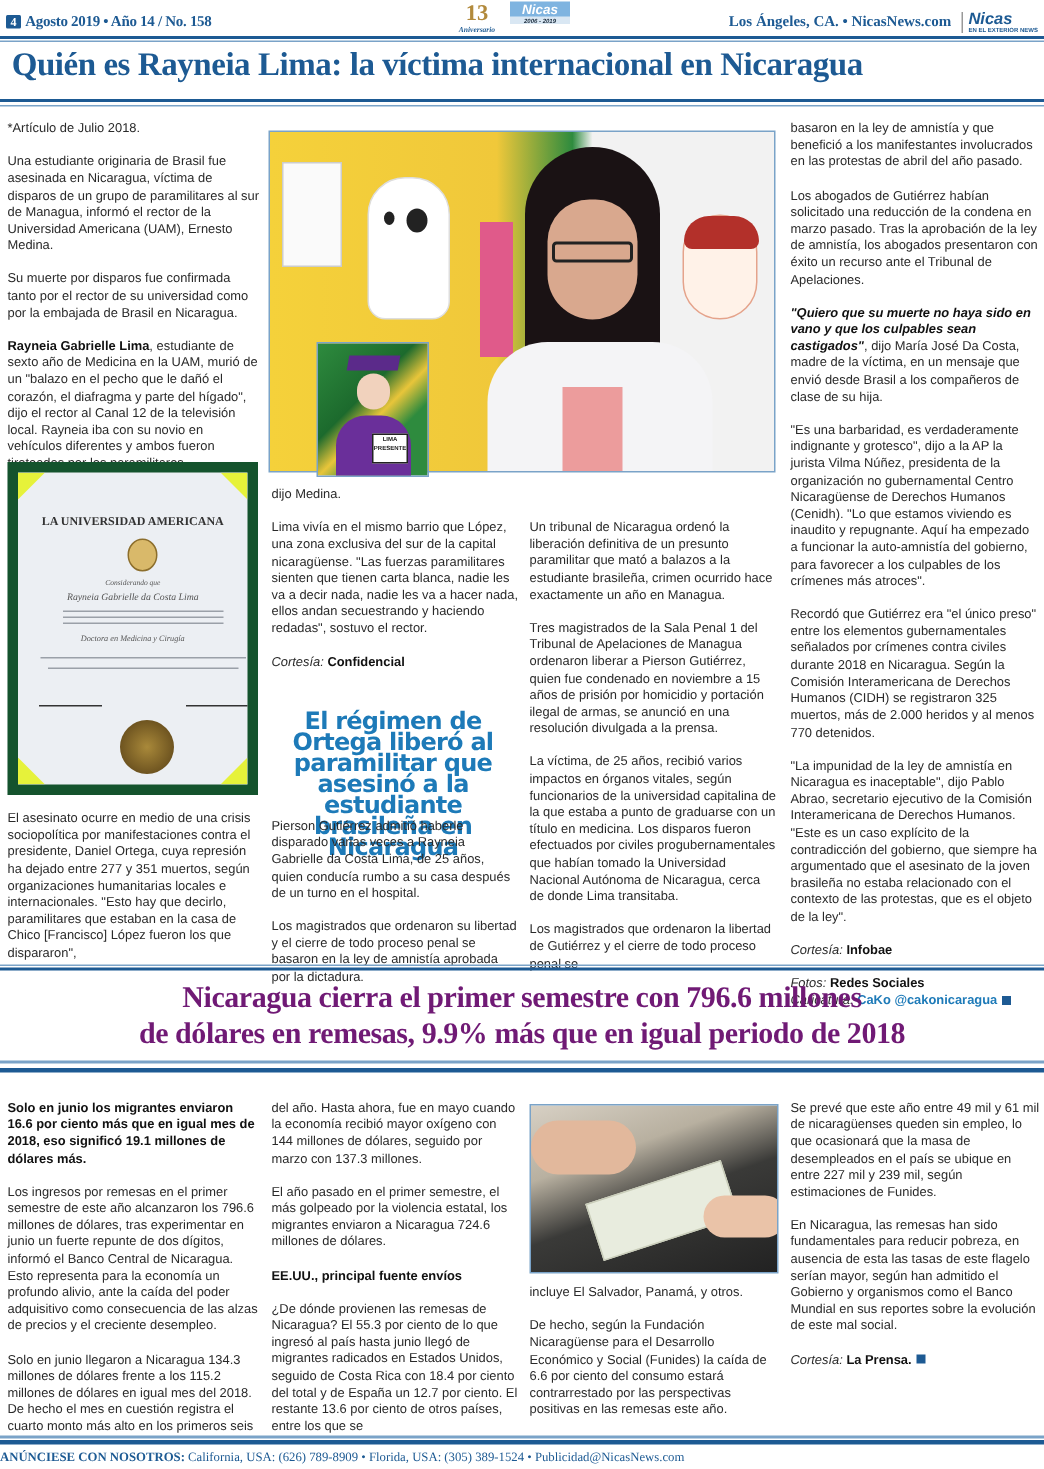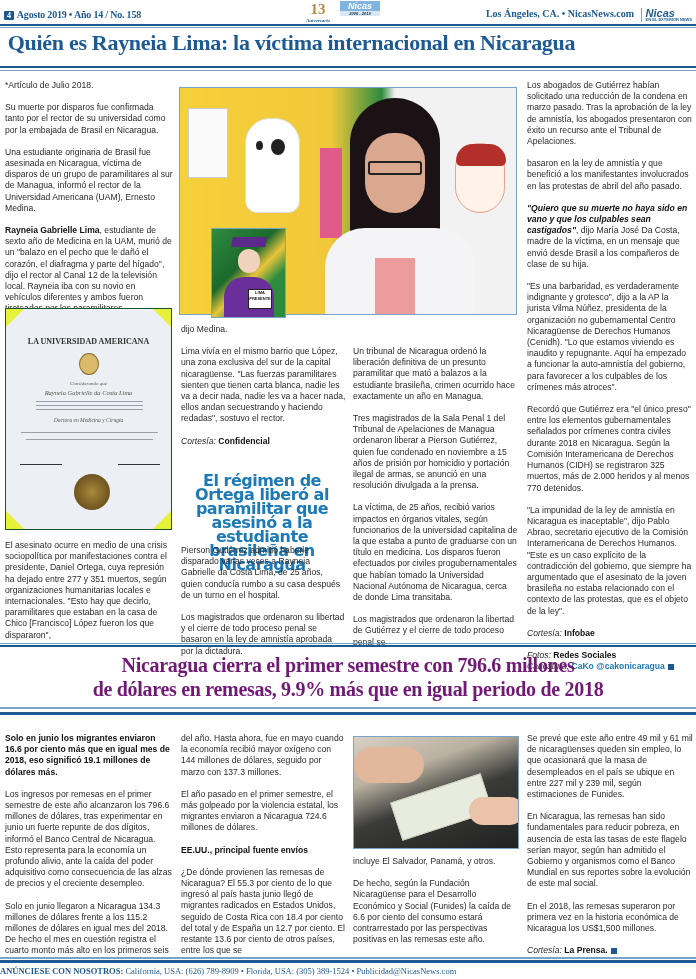--- a/index.html
+++ b/index.html
@@ -44,21 +44,21 @@
   .pm-shirt { position: absolute; left: 195px; top: 170px; width: 40px; height: 60px; background: #ec9c9c; }
   .pm-doll { position: absolute; left: 275px; top: 55px; width: 50px; height: 70px; background: #fff2e8; border-radius: 25px; border: 1px solid #e5a38b; }
   .pm-doll::before { content: ""; position: absolute; left: 0; top: 0; width: 50px; height: 22px; background: #b3302a; border-radius: 25px 25px 8px 8px; }
 
   .cartoon { position: absolute; left: 211px; top: 228px; width: 75px; height: 90px; border: 1px solid #7aa3c8; background: linear-gradient(135deg, #2e8b3e 0%, #1c6a2d 40%, #e8c53a 55%, #2e8b3e 70%); overflow: hidden; }
   .ct-hat { position: absolute; left: 20px; top: 8px; width: 34px; height: 10px; background: #5b2a8a; transform: skewX(-10deg); }
   .ct-face { position: absolute; left: 26px; top: 20px; width: 22px; height: 24px; background: #f1d2bd; border-radius: 11px; }
   .ct-robe { position: absolute; left: 12px; top: 48px; width: 50px; height: 42px; background: #6a2f9a; border-radius: 20px 20px 0 0; }
   .ct-sign { position: absolute; left: 36px; top: 60px; width: 24px; height: 20px; background: #fff; border: 1px solid #222; font-size: 4px; text-align: center; font-weight: bold; line-height: 6px; }
 
-  .diploma { position: absolute; left: 5px; top: 308px; width: 167px; height: 222px; border: 1px solid #14532d; background: #eceff3; overflow: hidden; }
+  .diploma { position: absolute; left: 5px; top: 308px; width: 167px; height: 222px; border: 7px solid #14532d; background: #eceff3; overflow: hidden; }
   .dp-corner { position: absolute; width: 18px; height: 18px; background: #e6f23a; }
   .dp-title { position: absolute; left: 0; top: 28px; width: 100%; text-align: center; font-family: "Liberation Serif", serif; font-size: 8px; font-weight: bold; color: #333; }
   .dp-seal { position: absolute; left: 73px; top: 44px; width: 20px; height: 22px; border-radius: 50%; background: #d9b96a; border: 1px solid #8c6e2c; }
   .dp-line { position: absolute; left: 30px; height: 2px; background: #9aa0a8; }
   .dp-italic { position: absolute; left: 0; width: 100%; text-align: center; font-family: "Liberation Serif", serif; font-style: italic; color: #555; }
   .dp-gold { position: absolute; left: 68px; top: 165px; width: 36px; height: 36px; border-radius: 50%; background: radial-gradient(circle, #a9893a 0%, #6e5420 70%, #4a3814 100%); }
   .dp-sig { position: absolute; top: 140px; width: 42px; height: 16px; border-bottom: 1px solid #333; }
 
   .sub-headline { position: absolute; left: 181px; top: 474px; width: 162px; text-align: center; font-family: "DejaVu Sans", sans-serif; font-weight: bold; font-size: 16px; line-height: 14px; color: #1d7ab8; letter-spacing: -0.5px; }
 
@@ -100,22 +100,22 @@
 </div>
 <div class="rule-top" style="top:24px;height:2px;"></div>
 <div class="rule-thin" style="top:27px;height:1px;"></div>
 
 <h1 class="headline1">Quién es Rayneia Lima: la víctima internacional en Nicaragua</h1>
 <div class="rule-top" style="top:66px;height:2px;"></div>
 <div class="rule-thin" style="top:70px;height:1px;"></div>
 
 <div class="col" style="left:5px;top:80px;width:168px;">
   <p>*Artículo de Julio 2018.</p>
+  <p>Una estudiante originaria de Brasil fue asesinada en Nicaragua, víctima de disparos de un grupo de paramilitares al sur de Managua, informó el rector de la Universidad Americana (UAM), Ernesto Medina.</p>
   <p>Su muerte por disparos fue confirmada tanto por el rector de su universidad como por la embajada de Brasil en Nicaragua.</p>
-  <p>Una estudiante originaria de Brasil fue asesinada en Nicaragua, víctima de disparos de un grupo de paramilitares al sur de Managua, informó el rector de la Universidad Americana (UAM), Ernesto Medina.</p>
   <p><b>Rayneia Gabrielle Lima</b><span>, estudiante de sexto año de Medicina en la UAM, murió de un "balazo en el pecho que le dañó el corazón, el diafragma y parte del hígado", dijo el rector al Canal 12 de la televisión local. Rayneia iba con su novio en vehículos diferentes y ambos fueron tiroteados por los paramilitares.</span></p>
 </div>
 
 <div class="diploma">
   <div class="dp-corner" style="left:0;top:0;clip-path:polygon(0 0,100% 0,0 100%);"></div>
   <div class="dp-corner" style="right:0;top:0;clip-path:polygon(0 0,100% 0,100% 100%);"></div>
   <div class="dp-corner" style="left:0;bottom:0;clip-path:polygon(0 0,0 100%,100% 100%);"></div>
   <div class="dp-corner" style="right:0;bottom:0;clip-path:polygon(100% 0,0 100%,100% 100%);"></div>
   <div class="dp-title">LA UNIVERSIDAD AMERICANA</div>
   <div class="dp-seal"></div>
@@ -166,22 +166,22 @@
 </div>
 
 <div class="col" style="left:353px;top:346px;width:165px;">
   <p>Un tribunal de Nicaragua ordenó la liberación definitiva de un presunto paramilitar que mató a balazos a la estudiante brasileña, crimen ocurrido hace exactamente un año en Managua.</p>
   <p>Tres magistrados de la Sala Penal 1 del Tribunal de Apelaciones de Managua ordenaron liberar a Pierson Gutiérrez, quien fue condenado en noviembre a 15 años de prisión por homicidio y portación ilegal de armas, se anunció en una resolución divulgada a la prensa.</p>
   <p>La víctima, de 25 años, recibió varios impactos en órganos vitales, según funcionarios de la universidad capitalina de la que estaba a punto de graduarse con un título en medicina. Los disparos fueron efectuados por civiles progubernamentales que habían tomado la Universidad Nacional Autónoma de Nicaragua, cerca de donde Lima transitaba.</p>
   <p>Los magistrados que ordenaron la libertad de Gutiérrez y el cierre de todo proceso penal se</p>
 </div>
 
 <div class="col" style="left:527px;top:80px;width:166px;">
+  <p>basaron en la ley de amnistía y que benefició a los manifestantes involucrados en las protestas de abril del año pasado.</p>
   <p>Los abogados de Gutiérrez habían solicitado una reducción de la condena en marzo pasado. Tras la aprobación de la ley de amnistía, los abogados presentaron con éxito un recurso ante el Tribunal de Apelaciones.</p>
-  <p>basaron en la ley de amnistía y que benefició a los manifestantes involucrados en las protestas de abril del año pasado.</p>
   <p><b style="font-style:italic;">"Quiero que su muerte no haya sido en vano y que los culpables sean castigados"</b><span>, dijo María José Da Costa, madre de la víctima, en un mensaje que envió desde Brasil a los compañeros de clase de su hija.</span></p>
   <p>"Es una barbaridad, es verdaderamente indignante y grotesco", dijo a la AP la jurista Vilma Núñez, presidenta de la organización no gubernamental Centro Nicaragüense de Derechos Humanos (Cenidh). "Lo que estamos viviendo es inaudito y repugnante. Aquí ha empezado a funcionar la auto-amnistía del gobierno, para favorecer a los culpables de los crímenes más atroces".</p>
   <p>Recordó que Gutiérrez era "el único preso" entre los elementos gubernamentales señalados por crímenes contra civiles durante 2018 en Nicaragua. Según la Comisión Interamericana de Derechos Humanos (CIDH) se registraron 325 muertos, más de 2.000 heridos y al menos 770 detenidos.</p>
   <p>"La impunidad de la ley de amnistía en Nicaragua es inaceptable", dijo Pablo Abrao, secretario ejecutivo de la Comisión Interamericana de Derechos Humanos. "Este es un caso explícito de la contradicción del gobierno, que siempre ha argumentado que el asesinato de la joven brasileña no estaba relacionado con el contexto de las protestas, que es el objeto de la ley".</p>
   <p class="cred"><span>Cortesía:</span> <b>Infobae</b></p>
   <div class="cred"><span>Fotos:</span> <b>Redes Sociales</b></div>
   <div class="cred"><span>Caricatura:</span> <span class="link">CaKo @cakonicaragua</span><span class="sq"></span></div>
 </div>
 
 <div class="rule-thin" style="top:643px;height:1px;"></div>
@@ -212,21 +212,20 @@
   <div class="pmo-hand2"></div>
 </div>
 <div class="col" style="left:353px;top:856px;width:165px;">
   <p>incluye El Salvador, Panamá, y otros.</p>
   <p>De hecho, según la Fundación Nicaragüense para el Desarrollo Económico y Social (Funides) la caída de 6.6 por ciento del consumo estará contrarrestado por las perspectivas positivas en las remesas este año.</p>
 </div>
 
 <div class="col" style="left:527px;top:733px;width:166px;">
   <p>Se prevé que este año entre 49 mil y 61 mil de nicaragüenses queden sin empleo, lo que ocasionará que la masa de desempleados en el país se ubique en entre 227 mil y 239 mil, según estimaciones de Funides.</p>
   <p>En Nicaragua, las remesas han sido fundamentales para reducir pobreza, en ausencia de esta las tasas de este flagelo serían mayor, según han admitido el Gobierno y organismos como el Banco Mundial en sus reportes sobre la evolución de este mal social.</p>
-  <p>En el 2018, las remesas superaron por primera vez en la historia económica de Nicaragua los US$1,500 millones.</p>
   <p class="cred"><span>Cortesía:</span> <b>La Prensa.</b><span class="sq"></span></p>
 </div>
 
 <div class="rule-thin" style="top:957px;height:2px;"></div>
 <div class="rule-top" style="top:960px;height:3px;"></div>
 <div class="footer">
   <b>ANÚNCIESE CON NOSOTROS:</b> <span>California, USA: (626) 789-8909 • Florida, USA: (305) 389-1524 • Publicidad@NicasNews.com</span>
 </div>
 
 </body></html>

